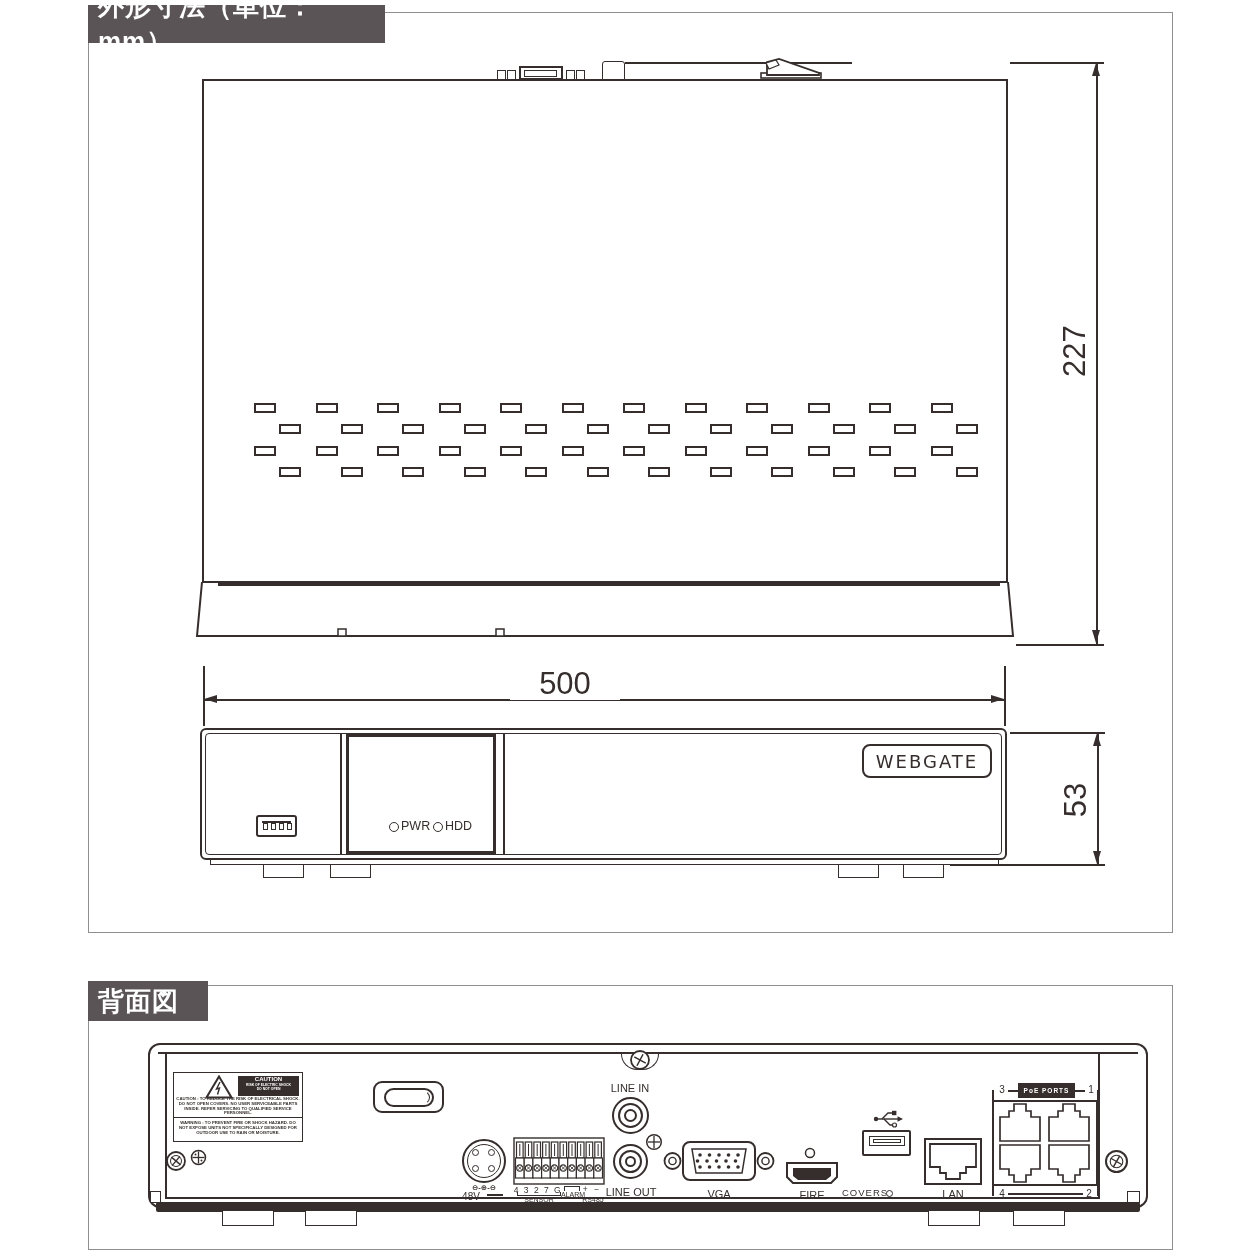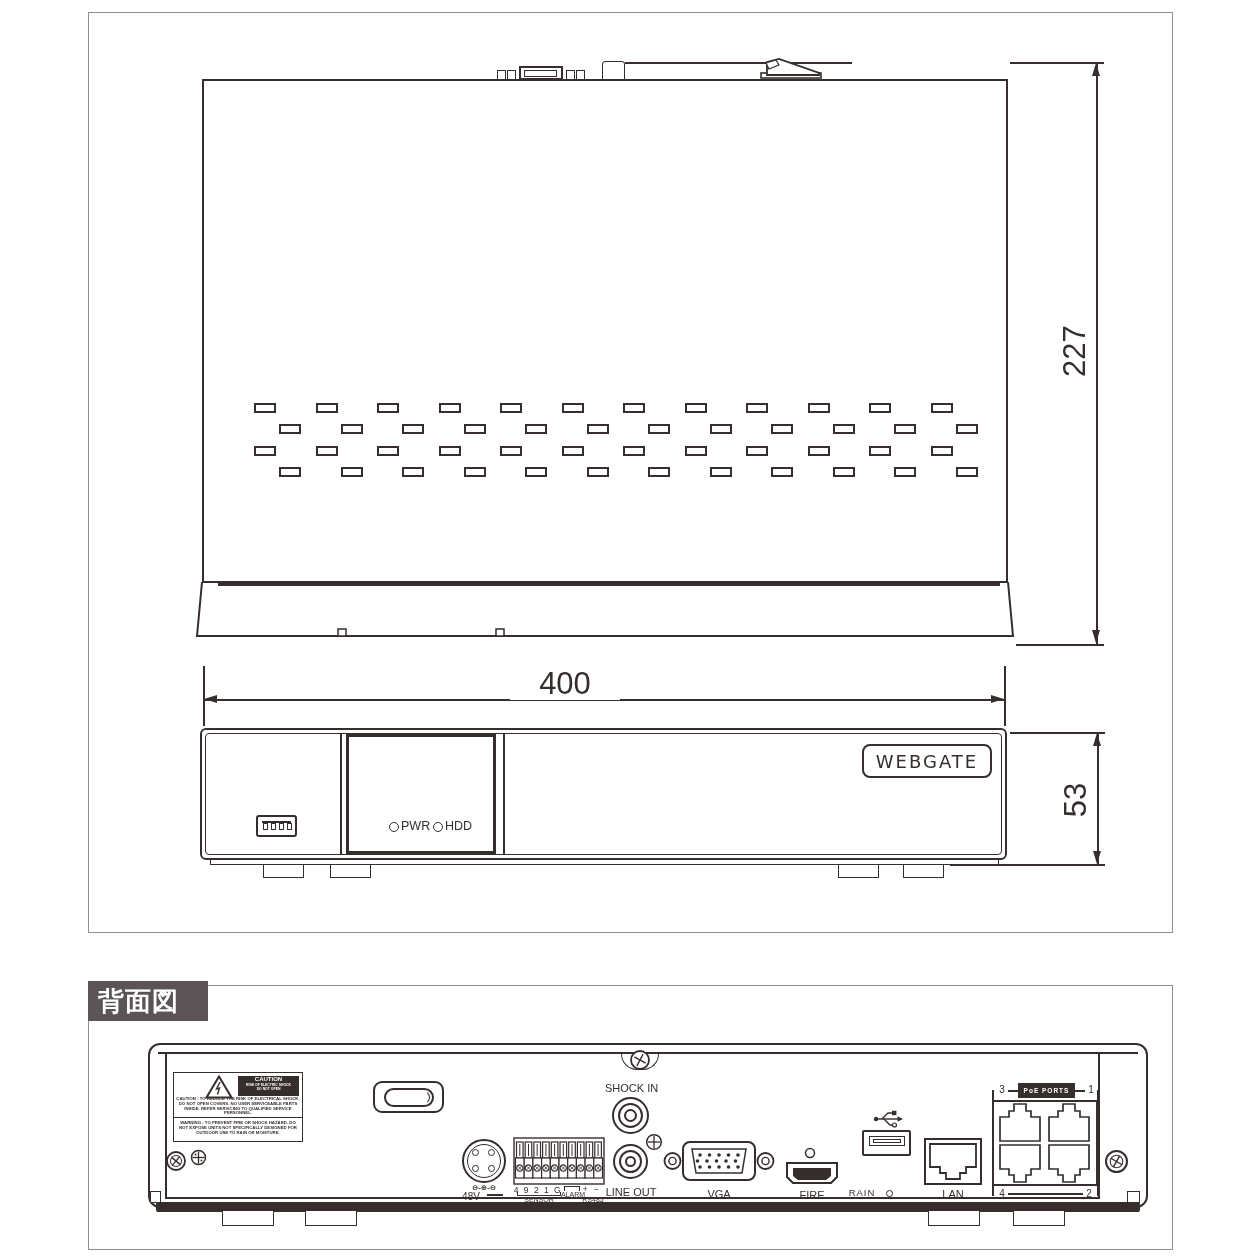--- a/index.html
+++ b/index.html
@@ -26,20 +26,23 @@
   svg{display:block;color:var(--ln);}
   .vent{position:absolute;width:22px;height:10px;border:2.5px solid var(--ln);background:#fff;box-sizing:border-box;}
   .badge{background:var(--ln);color:#fff;text-align:center;overflow:hidden;}
 </style>
 </head>
 <body>
 
 <div class="canvas">
 
   <div class="abs secborder" style="left:88px;top:12px;width:1085px;height:921px;"></div>
+  <div class="abs titlebar" style="left:88px;top:5px;width:297px;height:38px;">
+    <span>外形寸法（単位：mm）</span>
+  </div>
 
   <div class="abs b2" style="left:202px;top:79px;width:806px;height:504px;border-width:2.5px;"></div>
   <div class="abs fill" style="left:625px;top:62px;width:227px;height:2px;"></div>
   <div class="abs b" style="left:497px;top:70px;width:9px;height:10px;"></div>
   <div class="abs b" style="left:507px;top:70px;width:9px;height:10px;"></div>
   <div class="abs b2" style="left:519px;top:66px;width:44px;height:14px;">
     <div class="abs" style="left:3px;top:2px;width:33px;height:7px;border:1px solid var(--ln);"></div>
   </div>
   <div class="abs b" style="left:566px;top:70px;width:9px;height:10px;"></div>
   <div class="abs b" style="left:576px;top:70px;width:9px;height:10px;"></div>
@@ -113,21 +116,21 @@
   <div class="abs fill" style="left:1096px;top:62px;width:1.5px;height:583px;"></div>
   <div class="abs arr up" style="left:1092px;top:63px;"></div>
   <div class="abs arr dn" style="left:1092px;top:630px;"></div>
   <div class="abs dimtxt rot" style="left:1030px;top:333px;width:90px;height:36px;line-height:36px;">227</div>
 
   <div class="abs fill" style="left:203px;top:666px;width:1.5px;height:60px;"></div>
   <div class="abs fill" style="left:1004px;top:666px;width:1.5px;height:60px;"></div>
   <div class="abs fill" style="left:203px;top:699px;width:803px;height:1.5px;"></div>
   <div class="abs arr lf" style="left:204px;top:695px;"></div>
   <div class="abs arr rt" style="left:991px;top:695px;"></div>
-  <div class="abs dimtxt" style="left:510px;top:667px;width:110px;height:33px;line-height:33px;">400</div>
+  <div class="abs dimtxt" style="left:510px;top:667px;width:110px;height:33px;line-height:33px;">500</div>
 
   <div class="abs b2" style="left:200px;top:728px;width:807px;height:132px;border-radius:6px;"></div>
   <div class="abs" style="left:205px;top:733px;width:797px;height:122px;border:1px solid var(--ln);border-radius:4px;"></div>
   <div class="abs fill" style="left:340px;top:734px;width:1.5px;height:120px;"></div>
   <div class="abs b3" style="left:346px;top:734px;width:150px;height:120px;"></div>
   <div class="abs fill" style="left:503px;top:734px;width:1.5px;height:120px;"></div>
 
   <div class="abs b2" style="left:256px;top:815px;width:41px;height:22px;border-radius:3px;">
     <div class="abs fill" style="left:4px;top:4px;width:29px;height:1.5px;"></div>
     <div class="abs" style="left:5px;top:6px;width:5px;height:7px;border:1.2px solid var(--ln);"></div>
@@ -242,29 +245,29 @@
       <use href="#tm" x="11.2" y="7"></use>
       <use href="#tm" x="19.9" y="7"></use>
     <use href="#tm" x="28.6" y="7"></use>
       <use href="#tm" x="37.3" y="7"></use>
       <use href="#tm" x="46.0" y="7"></use>
     <use href="#tm" x="54.7" y="7"></use>
       <use href="#tm" x="63.4" y="7"></use>
       <use href="#tm" x="72.1" y="7"></use>
     <use href="#tm" x="80.8" y="7"></use>
   </svg>
-  <div class="abs lbl" style="left:510px;top:1185px;width:56px;font-size:8.5px;letter-spacing:1.5px;">4 9 2 1 G</div>
+  <div class="abs lbl" style="left:510px;top:1185px;width:56px;font-size:8.5px;letter-spacing:1.5px;">4 3 2 7 G</div>
   <div class="abs" style="left:517px;top:1192px;width:44px;height:4px;border-bottom:1px solid var(--ln);border-left:1px solid var(--ln);border-right:1px solid var(--ln);"></div>
   <div class="abs lbl" style="left:513px;top:1196px;width:52px;font-size:7px;">SENSOR</div>
   <div class="abs" style="left:564px;top:1186px;width:16px;height:5px;border-top:1px solid var(--ln);border-left:1px solid var(--ln);border-right:1px solid var(--ln);"></div>
   <div class="abs lbl" style="left:556px;top:1191px;width:34px;font-size:7px;">ALARM</div>
   <div class="abs lbl" style="left:580px;top:1184px;width:24px;font-size:8.5px;letter-spacing:2px;">+ −</div>
   <div class="abs lbl" style="left:578px;top:1196px;width:30px;font-size:7px;">RS485</div>
 
-  <div class="abs lbl" style="left:605px;top:1082px;width:50px;font-size:11px;">SHOCK IN</div>
+  <div class="abs lbl" style="left:605px;top:1082px;width:50px;font-size:11px;">LINE IN</div>
   <div class="abs b2 circ" style="left:612px;top:1097px;width:37px;height:37px;"></div>
   <div class="abs b2 circ" style="left:618px;top:1103px;width:25px;height:25px;"></div>
   <div class="abs b2 circ" style="left:624px;top:1109px;width:13px;height:13px;"></div>
   <svg class="abs" style="left:645px;top:1133px;" width="18" height="18" viewBox="0 0 18 18">
     <circle cx="9" cy="9" r="7.3" fill="#fff" stroke="currentColor" stroke-width="1.5"></circle>
     <line x1="9" y1="3" x2="9" y2="15" stroke="currentColor" stroke-width="1.3"></line>
     <line x1="3" y1="9" x2="15" y2="9" stroke="currentColor" stroke-width="1.3"></line>
   </svg>
   <div class="abs b2 circ" style="left:613px;top:1144px;width:35px;height:35px;"></div>
   <div class="abs b2 circ" style="left:619px;top:1150px;width:23px;height:23px;"></div>
@@ -313,21 +316,21 @@
     </g>
     <circle cx="4" cy="11" r="2.2" fill="currentColor"></circle>
     <polygon points="31,11 25.5,8.2 25.5,13.8" fill="currentColor"></polygon>
     <rect x="20" y="2.8" width="4.4" height="4.4" fill="currentColor"></rect>
     <circle cx="22.5" cy="17" r="2" fill="none" stroke="currentColor" stroke-width="1.2"></circle>
   </svg>
   <div class="abs b2" style="left:862px;top:1130px;width:49px;height:26px;border-radius:2px;">
     <div class="abs" style="left:5px;top:4px;width:36px;height:10px;border:1.2px solid var(--ln);"></div>
     <div class="abs" style="left:9px;top:7px;width:28px;height:4px;border:1px solid var(--ln);"></div>
   </div>
-  <div class="abs lbl" style="left:842px;top:1187px;width:40px;font-size:9.5px;letter-spacing:1px;">RAIN</div>
+  <div class="abs lbl" style="left:842px;top:1187px;width:40px;font-size:9.5px;letter-spacing:1px;">COVERS</div>
   <div class="abs b circ" style="left:886px;top:1190px;width:7px;height:7px;"></div>
 
   <div class="abs b2" style="left:924px;top:1138px;width:58px;height:47px;"></div>
   <svg class="abs" style="left:928px;top:1142px;" width="50" height="39" viewBox="0 0 50 39">
     <path d="M2,2 L48,2 L48,25 L38,25 L38,31 L32,31 L32,37 L18,37 L18,31 L12,31 L12,25 L2,25 Z" fill="#fff" stroke="currentColor" stroke-width="1.8"></path>
   </svg>
   <div class="abs lbl" style="left:934px;top:1188px;width:38px;font-size:11px;">LAN</div>
 
   <div class="abs b2" style="left:992px;top:1100px;width:106px;height:86px;"></div>
   <svg class="abs" style="left:993px;top:1101px;" width="104" height="84" viewBox="0 0 104 84">

